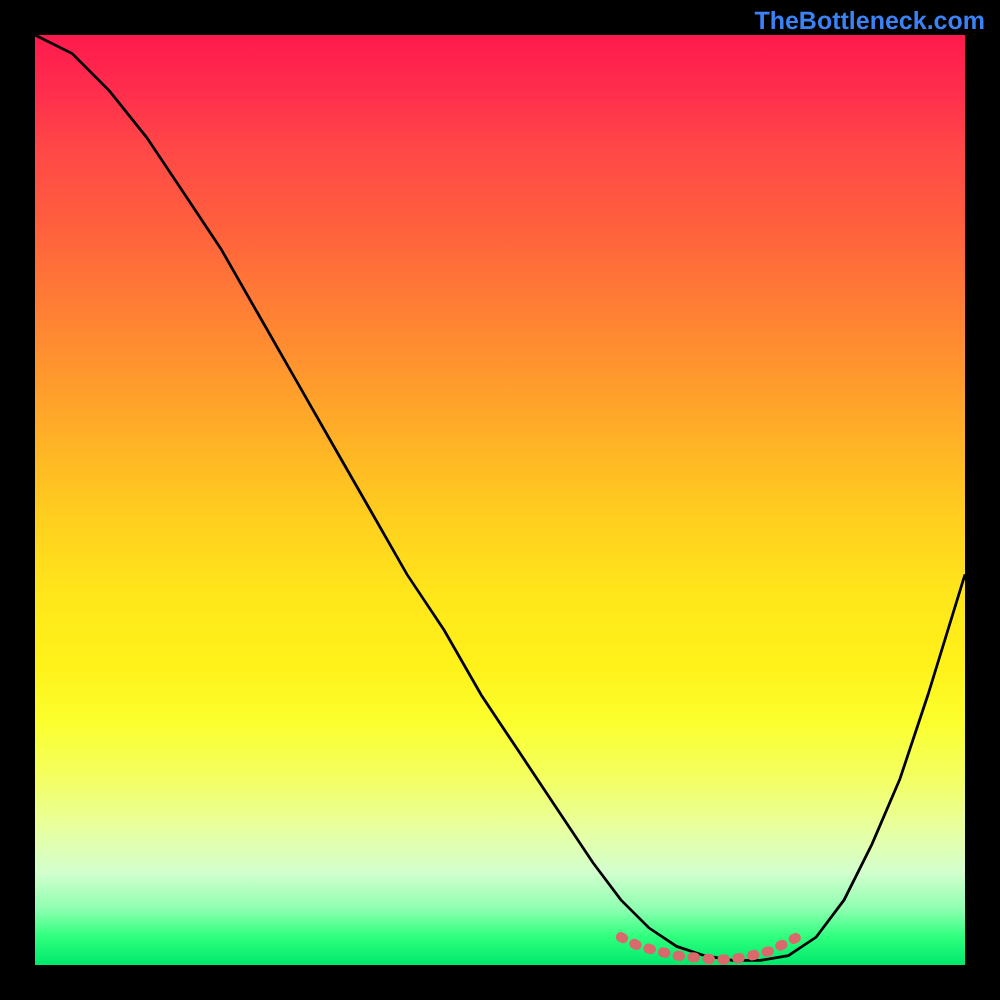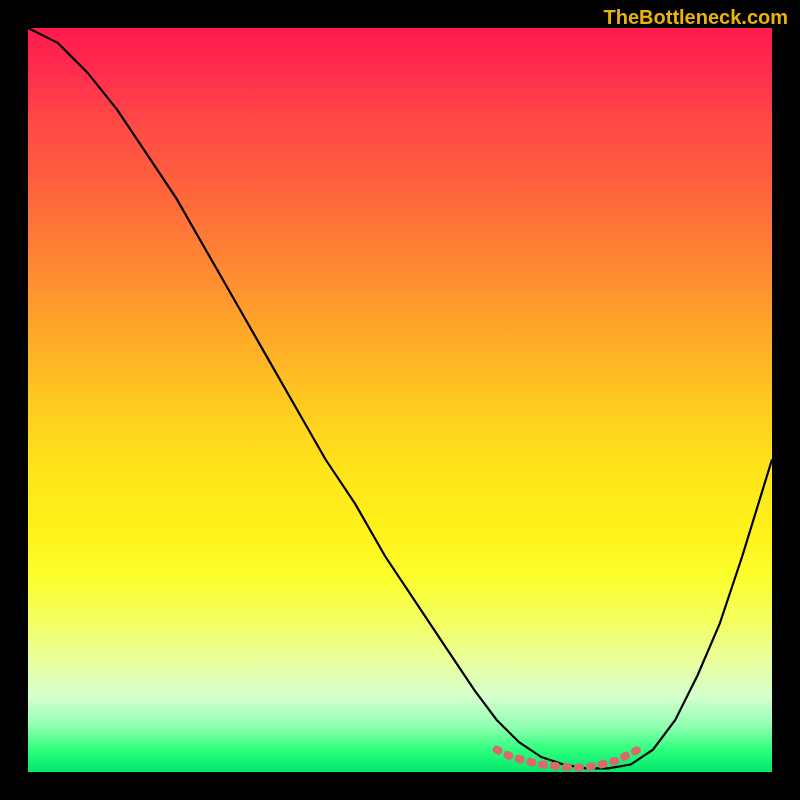--- a/index.html
+++ b/index.html
@@ -7,21 +7,21 @@
   .container {
     width: 800px;
     height: 800px;
     background: #000;
     position: relative;
   }
   .watermark {
     position: absolute;
     top: 6px;
     right: 12px;
-    color: #eab308;
+    color: #3b82f6;
     font-family: Arial, Helvetica, sans-serif;
     font-size: 20px;
     font-weight: bold;
     z-index: 10;
   }
   .plot-area {
     position: absolute;
     left: 28px;
     top: 28px;
     width: 744px;

